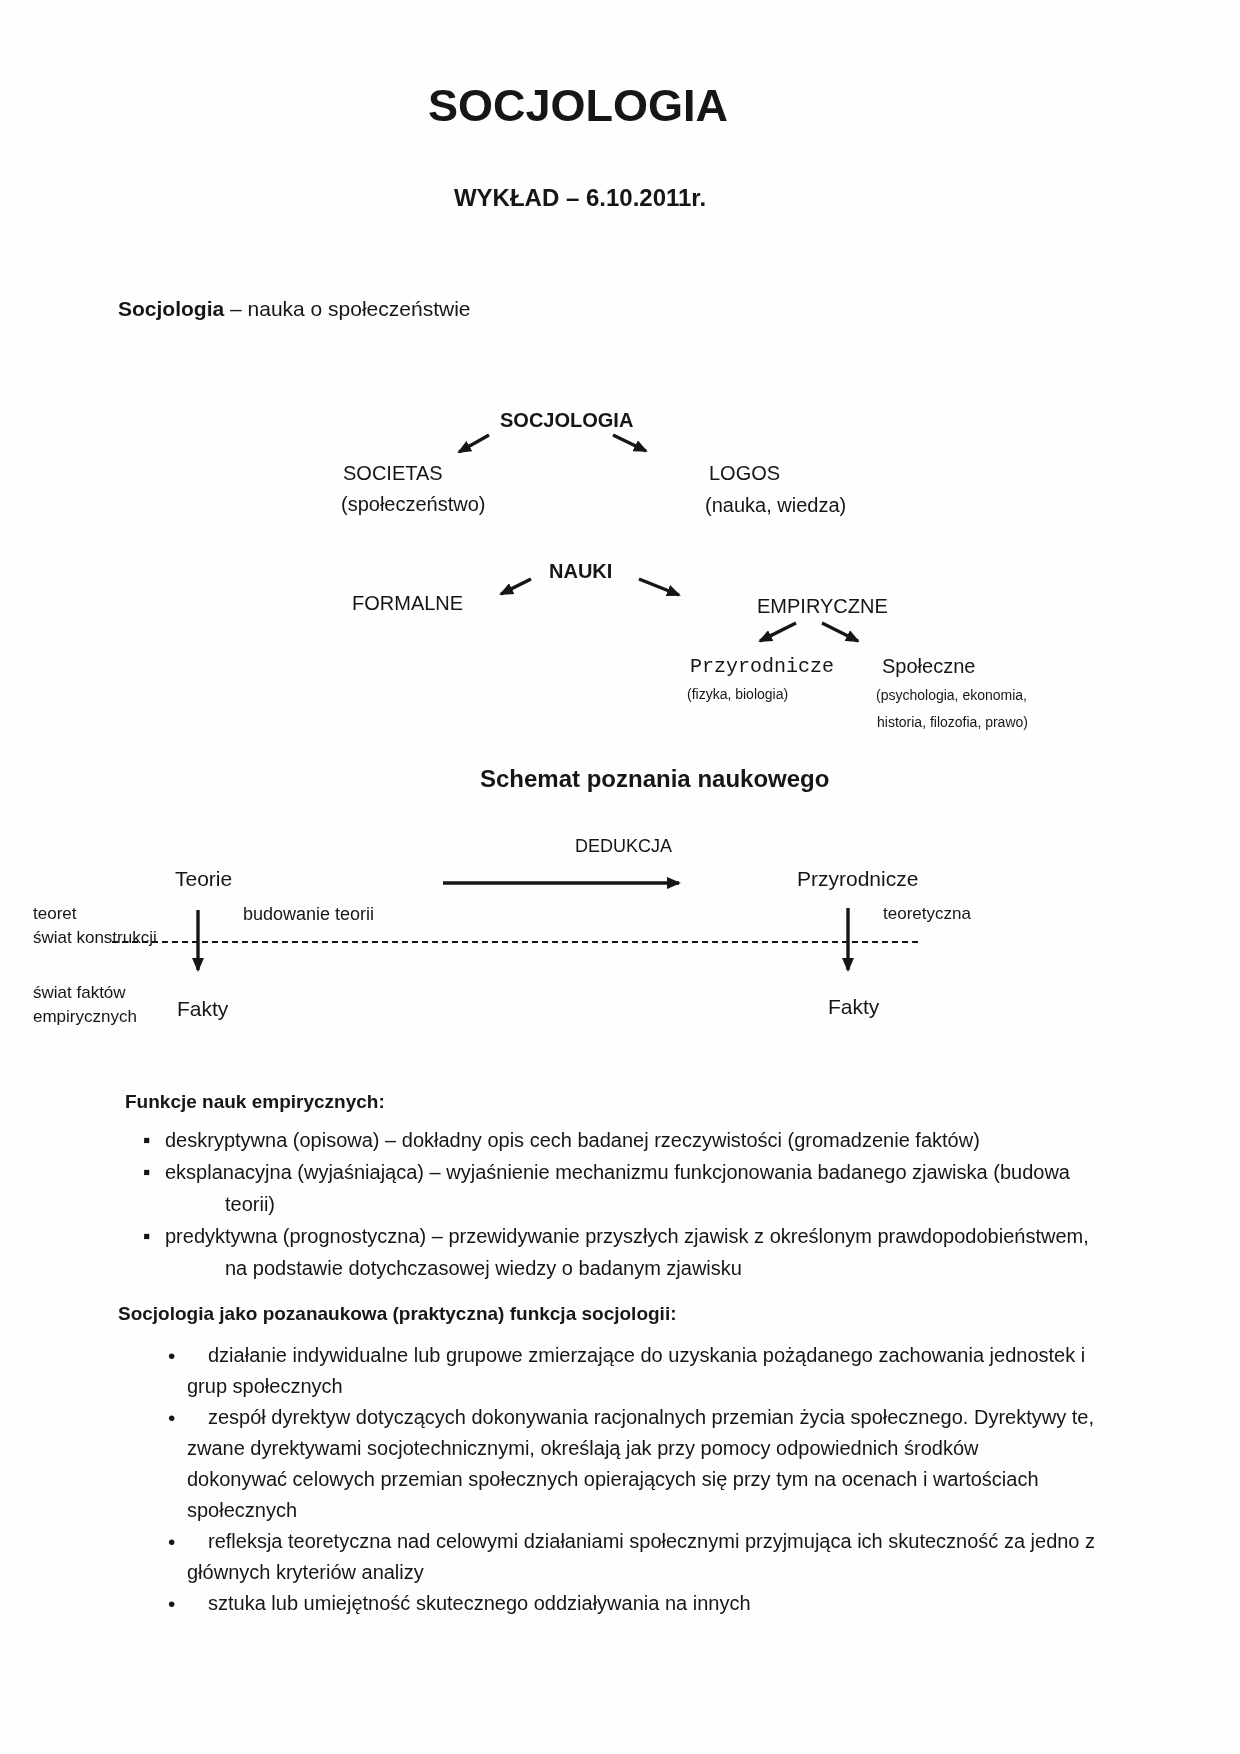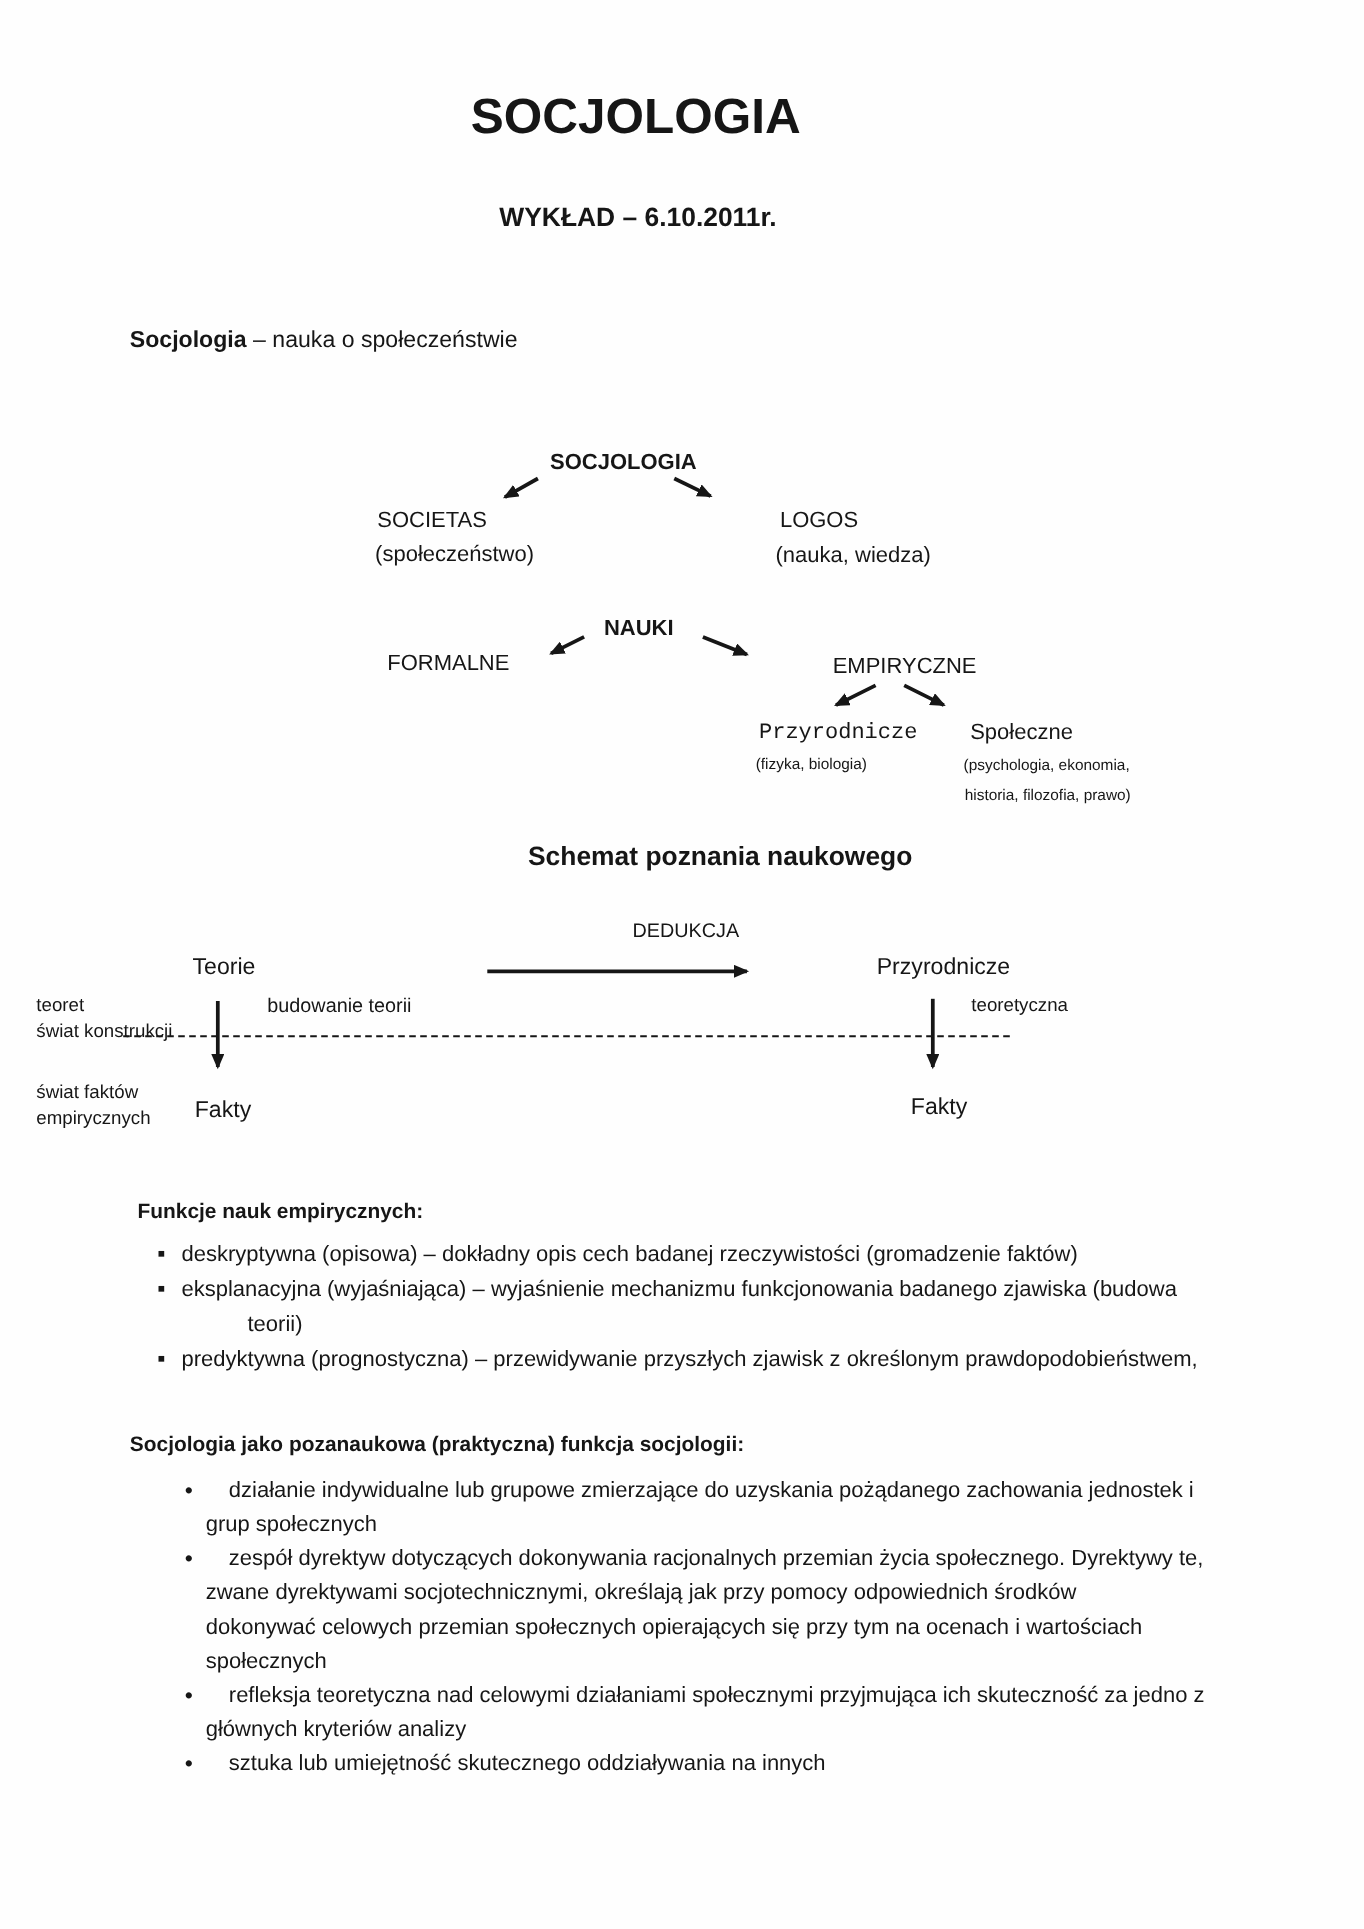--- a/index.html
+++ b/index.html
@@ -102,20 +102,21 @@
         <div class="ln first">deskryptywna (opisowa) – dokładny opis cech badanej rzeczywistości (gromadzenie faktów)</div>
       </div>
       <div class="item">
         <span class="bullet">▪</span>
         <div class="ln first">eksplanacyjna (wyjaśniająca) – wyjaśnienie mechanizmu funkcjonowania badanego zjawiska (budowa</div>
         <div class="ln">teorii)</div>
       </div>
       <div class="item">
         <span class="bullet">▪</span>
         <div class="ln first">predyktywna (prognostyczna) – przewidywanie przyszłych zjawisk z określonym prawdopodobieństwem,</div>
+        <div class="ln">na podstawie dotychczasowej wiedzy o badanym zjawisku</div>
       </div>
     </div>
 
   <div class="abs sec-heading" style="left:118px;top:1303px;">Socjologia jako pozanaukowa (praktyczna) funkcja socjologii:</div>
   <div id="list2" class="blist">
       <div class="item">
         <span class="bullet">•</span>
         <div class="ln first">działanie indywidualne lub grupowe zmierzające do uzyskania pożądanego zachowania jednostek i</div>
         <div class="ln">grup społecznych</div>
       </div>

